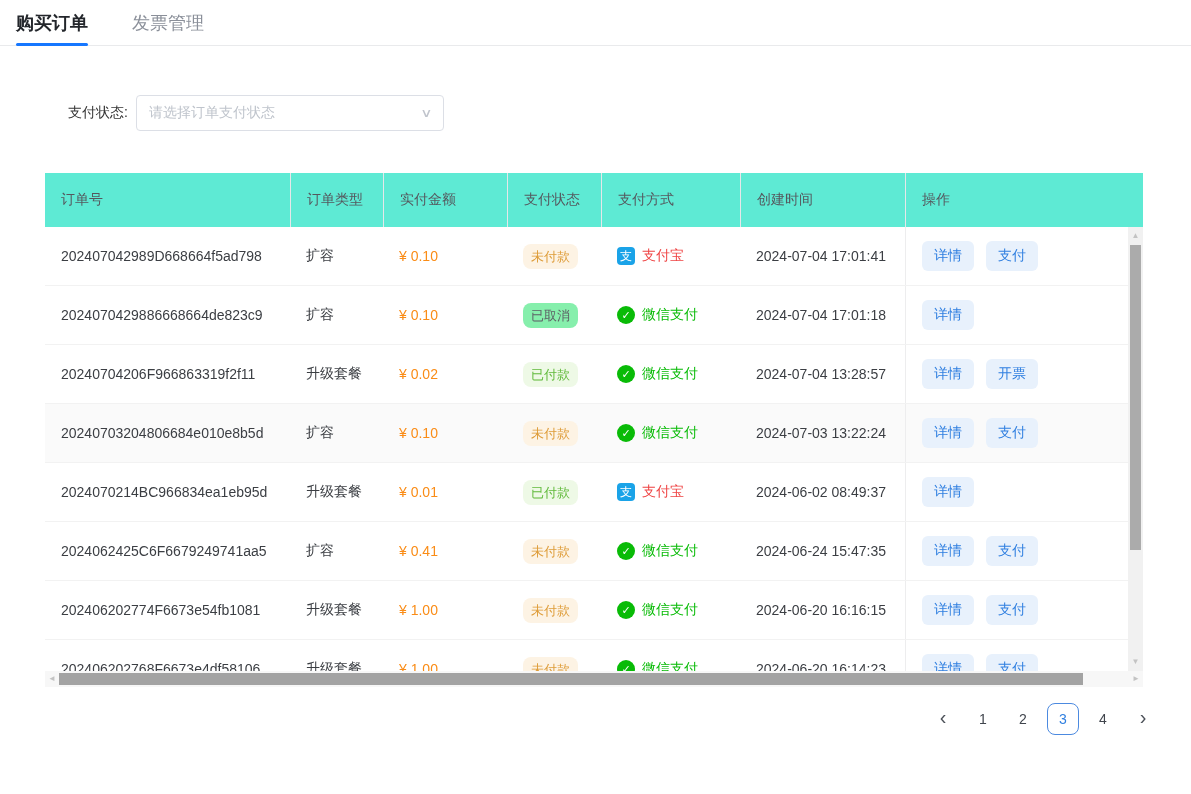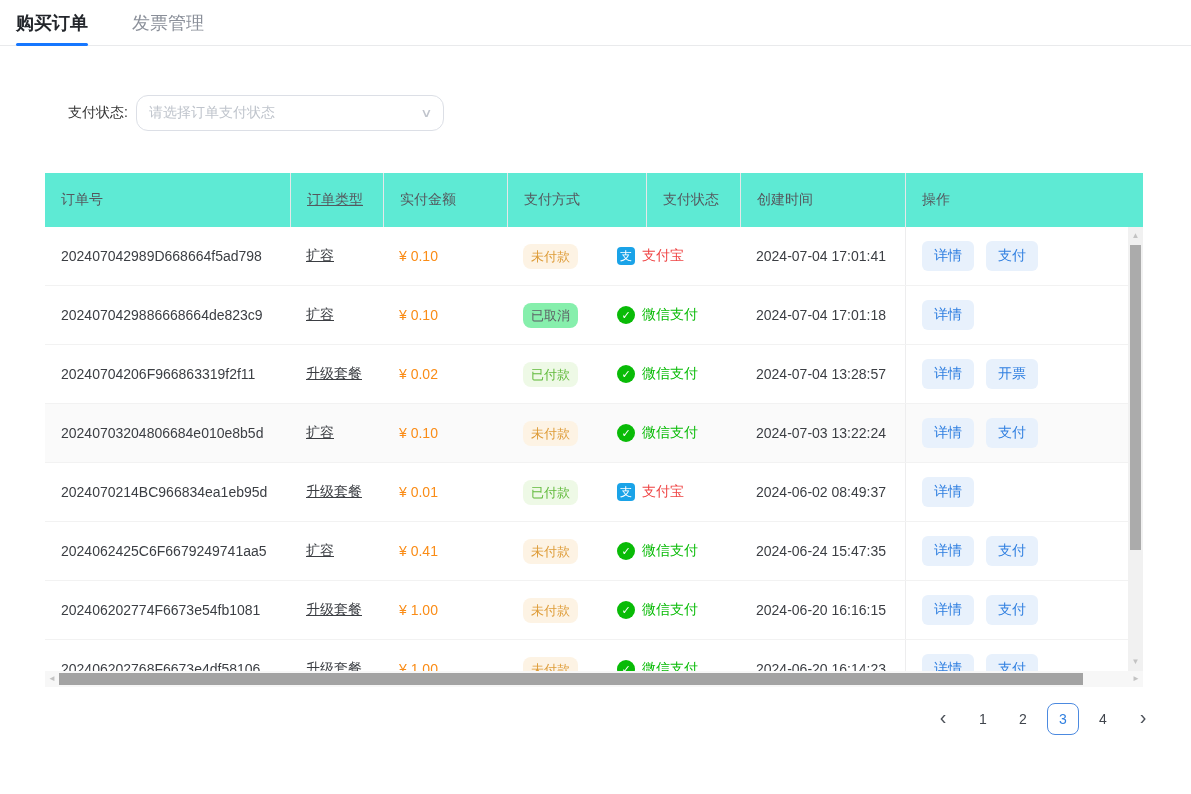--- a/index.html
+++ b/index.html
@@ -12,35 +12,35 @@
     border-bottom:1px solid #e9eaec; display:flex; align-items:center; padding:0 16px; }
   .tab { height:100%; display:flex; align-items:center; margin-right:44px; font-size:18px;
     color:#8a8f99; position:relative; cursor:pointer; }
   .tab.active { color:#23262b; font-weight:700; }
   .tab.active::after { content:""; position:absolute; bottom:-1px; left:0; right:0; height:3px;
     background:#1677ff; border-radius:2px; }
 
   
   .filter-row { position:absolute; top:95px; left:68px; height:36px; display:flex; align-items:center; }
   .filter-label { font-size:14px; color:#333; margin-right:8px; }
-  .select { width:308px; height:36px; border:1px solid #dcdfe6; border-radius:12px; background:#fff;
+  .select { width:308px; height:36px; border:1px solid #dcdfe6; border-radius:4px; background:#fff;
     display:flex; align-items:center; justify-content:space-between; padding:0 12px; cursor:pointer; }
   .placeholder { font-size:14px; color:#bfc4cc; }
   .chevron { font-size:12px; color:#c0c4cc; transform:scaleX(1.4); }
 
   
   .table-wrap { position:absolute; top:173px; left:45px; width:1098px; height:514px; background:#fff; }
   .thead { display:flex; height:54px; width:1098px; background:#5eead4; align-items:stretch; }
   .hcell { display:flex; align-items:center; padding:0 16px; font-size:14px; color:#55585e; flex-shrink:0; }
   .hcell + .hcell { border-left:1px solid #e6e7e9; }
   .tbody { position:absolute; top:54px; left:0; width:1083px; height:444px; overflow:hidden; background:#fff; }
   .trow { display:flex; width:1083px; height:59px; align-items:stretch; border-bottom:1px solid #f2f2f2; background:#fff; }
   .trow.row-hover { background:#fafafa; }
   .cell { display:flex; align-items:center; padding:0 16px; font-size:14px; color:#3b3e43; flex-shrink:0; }
-  .c-order { width:245px; } .c-type { width:93px;text-decoration:underline; } .c-amount { width:124px; }
+  .c-order { width:245px; } .c-type { width:93px; } .c-amount { width:124px; }
   .c-status { width:94px; } .c-method { width:139px; } .c-time { width:165px; }
   .c-op { flex:1 1 auto; border-left:1px solid #ededee; }
   .amount { color:#fa8c16; }
   .badge { padding:6px 8px; border-radius:8px; font-size:13px; line-height:1; white-space:nowrap; }
   .badge-warning { background:#fdf3e4; color:#de9c38; }
   .badge-info    { background:#86efac; color:#5d6066; }
   .badge-success { background:#eef9e6; color:#61ba3b; }
   .pay-icon { width:18px; height:18px; display:inline-flex; align-items:center; justify-content:center;
     color:#fff; margin-right:7px; flex-shrink:0; }
   .alipay { background:#1aa3e8; border-radius:4px; font-size:12px; }
@@ -88,22 +88,22 @@
       <span class="placeholder">请选择订单支付状态</span>
       <span class="chevron">∨</span>
     </div>
   </div>
 
   <div class="table-wrap">
     <div class="thead">
       <div class="hcell c-order">订单号</div>
       <div class="hcell c-type">订单类型</div>
       <div class="hcell c-amount">实付金额</div>
+      <div class="hcell c-status">支付状态</div>
       <div class="hcell c-method">支付方式</div>
-      <div class="hcell c-status">支付状态</div>
       <div class="hcell c-time">创建时间</div>
       <div class="hcell c-op">操作</div>
     </div>
 
     <div class="tbody">
         <div class="trow">
           <div class="cell c-order">
             <span>202407042989D668664f5ad798</span>
           </div>
           <div class="cell c-type">

